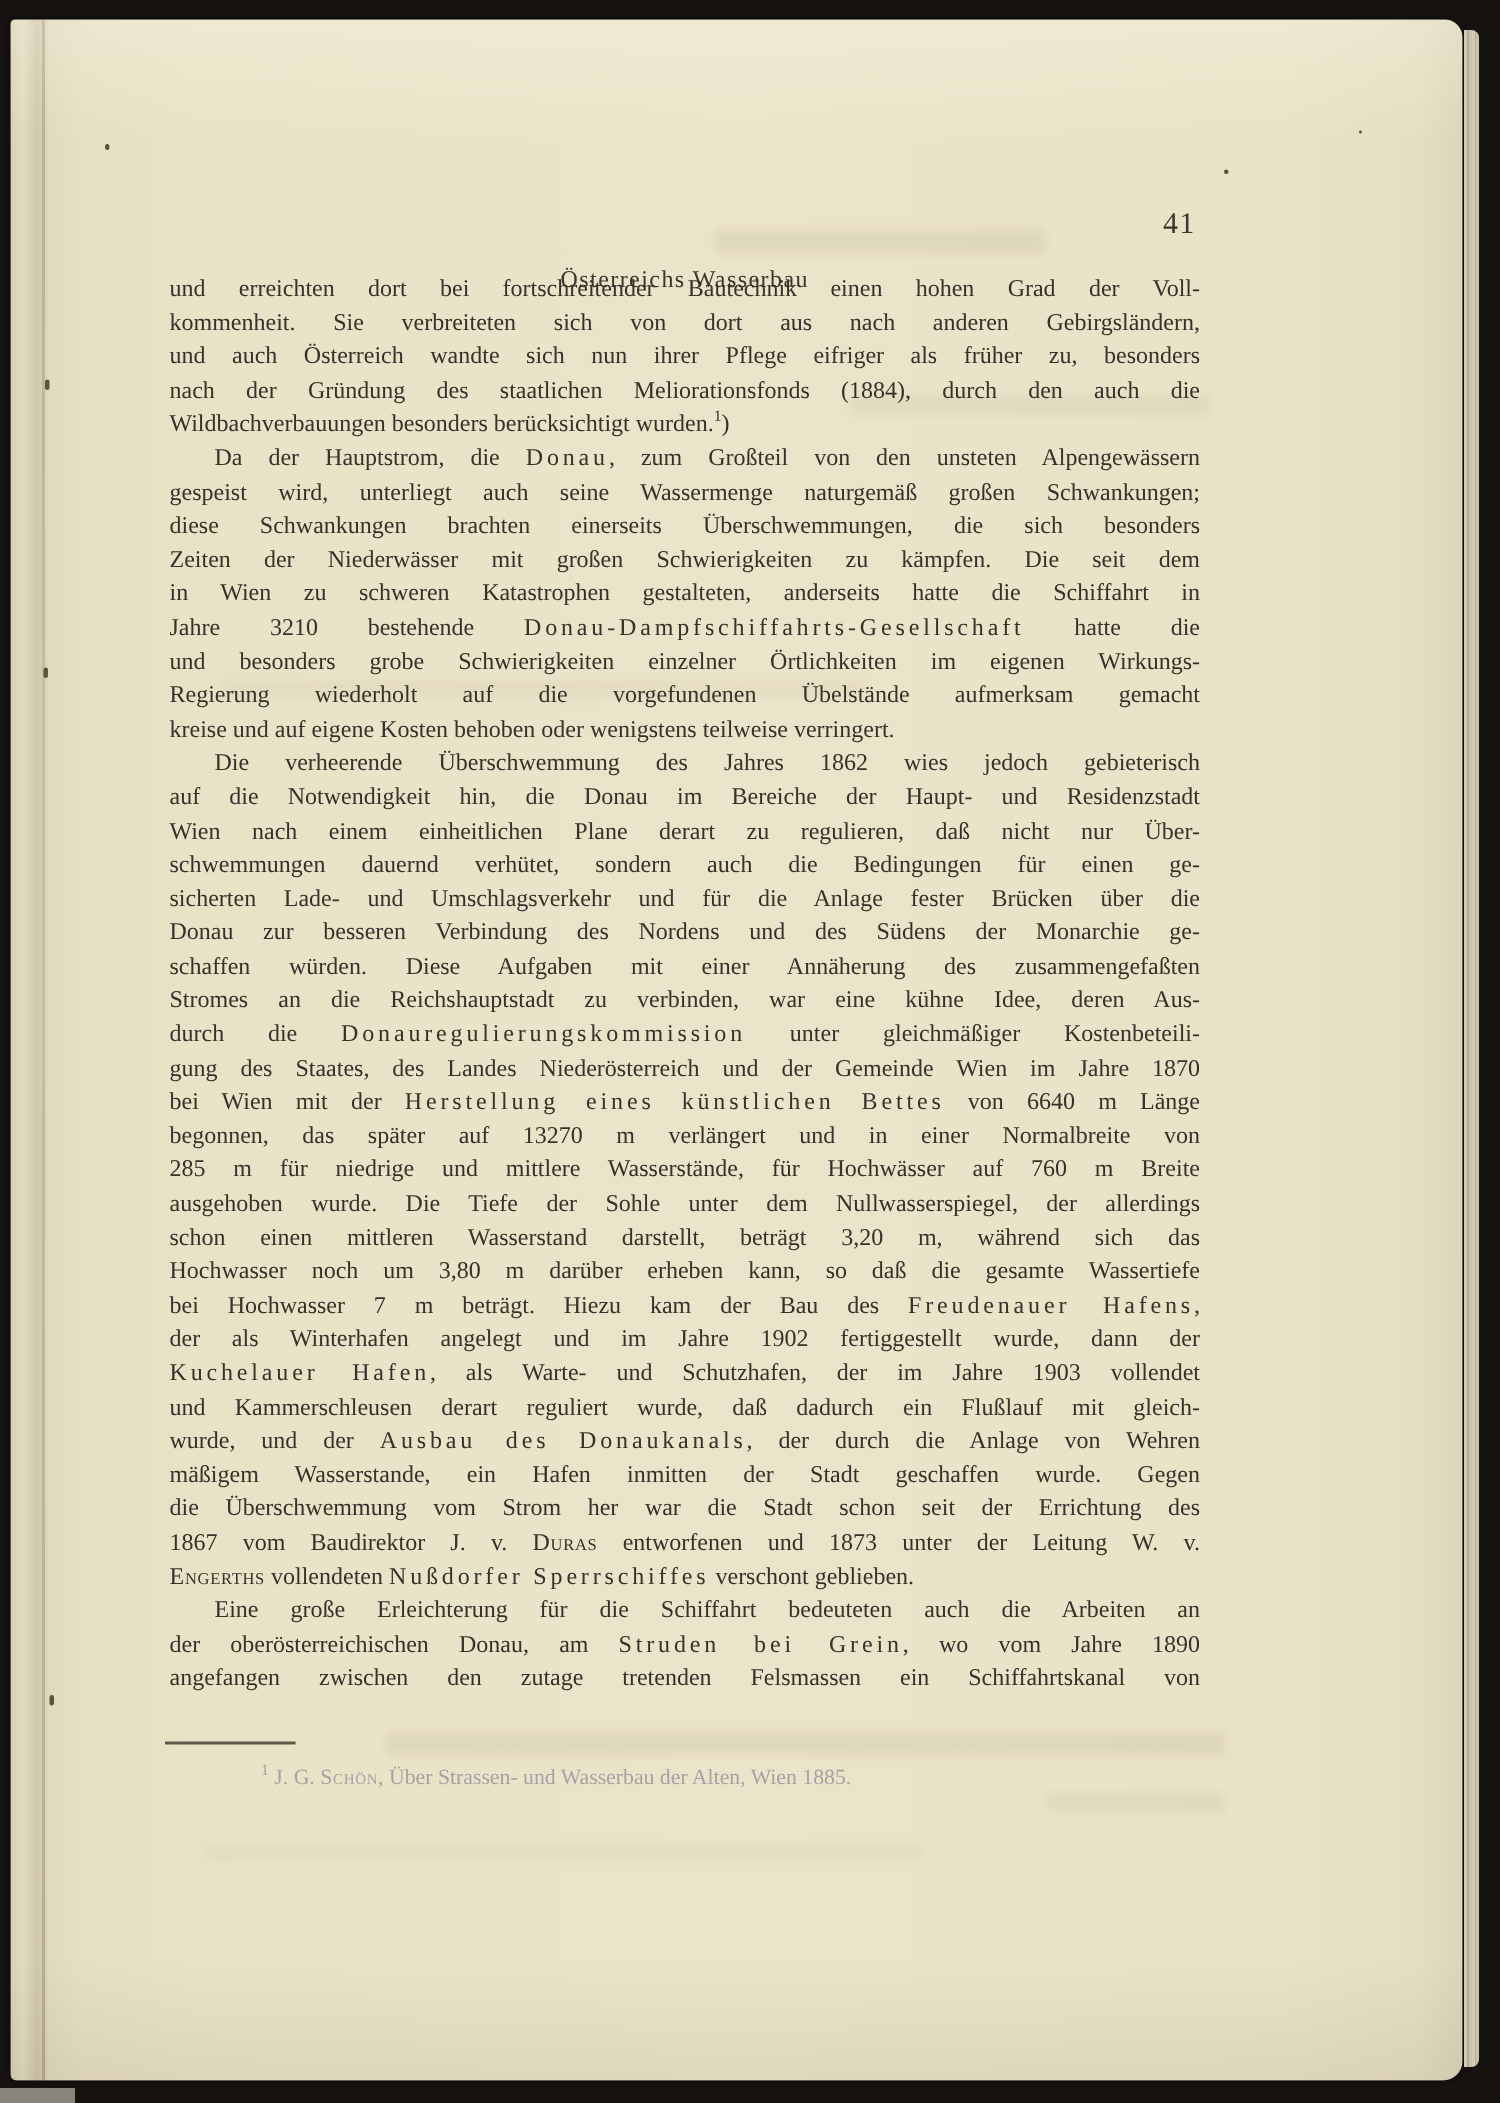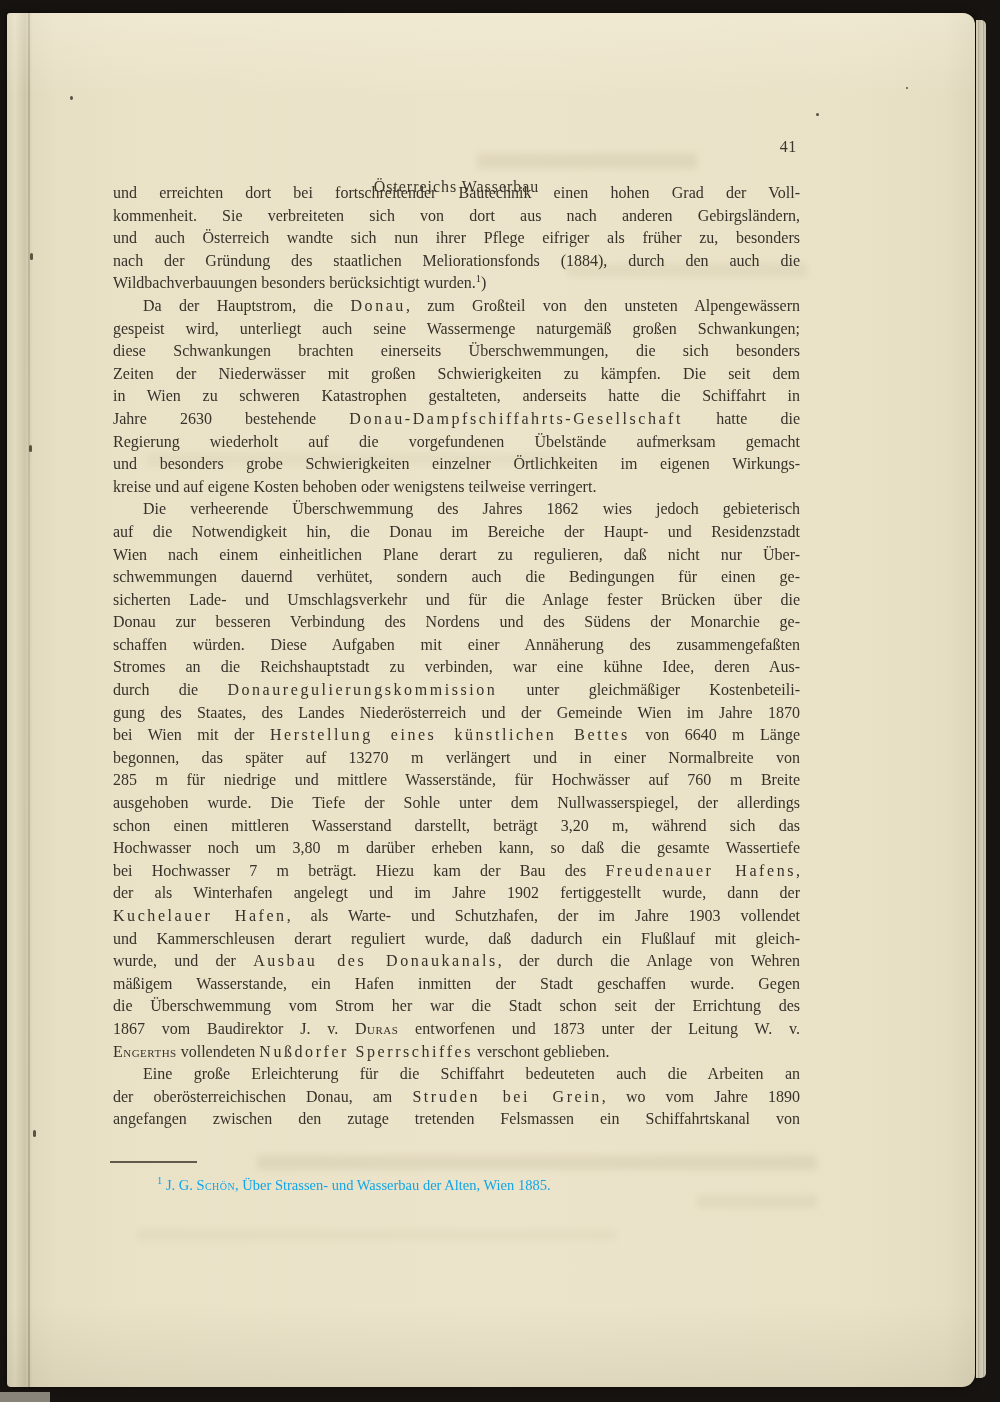--- a/index.html
+++ b/index.html
@@ -33,41 +33,41 @@
   .page-edges-right{
     position:absolute;left:976px;top:20px;width:10px;height:1358px;
     background:repeating-linear-gradient(90deg,#d3ccb5 0 2px,#b4ad97 2px 3px,#c9c2ac 3px 5px);
     border-radius:0 5px 5px 0;
   }
   .scanner-patch{position:absolute;left:0;top:1392px;width:50px;height:10px;background:#9d998d;opacity:.85;}
 
   
   .header-row{position:absolute;left:113px;top:138px;width:687px;height:22px;color:#3c362c;}
   .header-title{display:block;text-align:center;font-size:16px;letter-spacing:.06em;margin-top:40px;}
-  .page-number{position:absolute;right:3px;top:0;font-size:16px;letter-spacing:.04em;}
+  .page-number{position:absolute;right:3px;top:0;font-size:20px;letter-spacing:.04em;}
 
   .text-block{position:absolute;left:113px;top:182px;width:687px;color:#37312a;}
   .line{
     height:22.6px;line-height:22.6px;font-size:16px;
     text-align:justify;text-align-last:justify;
     overflow:visible;white-space:nowrap;
   }
   .line span{white-space:normal;}
   .line{white-space:normal;}
   .line.last{text-align-last:left;}
   .line.indent{text-indent:30px;}
   .n{}
   .g{letter-spacing:.16em;}
   .sc{font-variant:small-caps;letter-spacing:.03em;margin-top:36px;}
   .sup{vertical-align:super;font-size:10.5px;line-height:0;}
 
   .footnote-rule{position:absolute;left:110px;top:1161px;width:87px;height:2px;background:rgba(62,55,42,.8);}
   .footnote-text{
-    position:absolute;left:113px;top:1175px;width:687px;
-    font-size:14.5px;line-height:20px;color:#0ea5e9;text-indent:44px;
+    position:absolute;left:130px;top:1175px;width:687px;
+    font-size:14.5px;line-height:20px;color:#a3a3a3;text-indent:44px;
   }
 
   
   .stain{position:absolute;background:rgba(108,96,68,.09);filter:blur(3px);border-radius:3px;pointer-events:none;}
   .st1{left:470px;top:140px;width:220px;height:16px;}
   .st2{left:560px;top:250px;width:240px;height:14px;opacity:.8;}
   .st3{left:140px;top:440px;width:430px;height:13px;opacity:.55;}
   .st4{left:250px;top:1142px;width:560px;height:15px;}
   .st5{left:690px;top:1182px;width:120px;height:13px;opacity:.8;}
   .st6{left:130px;top:1216px;width:480px;height:12px;opacity:.5;}
@@ -111,23 +111,23 @@
     <div class="line"><span class="n">und erreichten dort bei fortschreitender Bautechnik einen hohen Grad der Voll-</span></div>
     <div class="line"><span class="n">kommenheit. Sie verbreiteten sich von dort aus nach anderen Gebirgsländern,</span></div>
     <div class="line"><span class="n">und auch Österreich wandte sich nun ihrer Pflege eifriger als früher zu, besonders</span></div>
     <div class="line"><span class="n">nach der Gründung des staatlichen Meliorationsfonds (1884), durch den auch die</span></div>
     <div class="line last"><span class="n">Wildbachverbauungen besonders berücksichtigt wurden.</span><span class="sup">1</span><span class="n">)</span></div>
     <div class="line indent"><span class="n">Da der Hauptstrom, die </span><span class="g">Donau</span><span class="n">, zum Großteil von den unsteten Alpengewässern</span></div>
     <div class="line"><span class="n">gespeist wird, unterliegt auch seine Wassermenge naturgemäß großen Schwankungen;</span></div>
     <div class="line"><span class="n">diese Schwankungen brachten einerseits Überschwemmungen, die sich besonders</span></div>
     <div class="line"><span class="n">Zeiten der Niederwässer mit großen Schwierigkeiten zu kämpfen. Die seit dem</span></div>
     <div class="line"><span class="n">in Wien zu schweren Katastrophen gestalteten, anderseits hatte die Schiffahrt in</span></div>
-    <div class="line"><span class="n">Jahre 2630 bestehende </span><span class="g">Donau-Dampfschiffahrts-Gesellschaft</span><span class="n"> hatte die</span></div>
+    <div class="line"><span class="n">Jahre 3210 bestehende </span><span class="g">Donau-Dampfschiffahrts-Gesellschaft</span><span class="n"> hatte die</span></div>
+    <div class="line"><span class="n">und besonders grobe Schwierigkeiten einzelner Örtlichkeiten im eigenen Wirkungs-</span></div>
     <div class="line"><span class="n">Regierung wiederholt auf die vorgefundenen Übelstände aufmerksam gemacht</span></div>
-    <div class="line"><span class="n">und besonders grobe Schwierigkeiten einzelner Örtlichkeiten im eigenen Wirkungs-</span></div>
     <div class="line last"><span class="n">kreise und auf eigene Kosten behoben oder wenigstens teilweise verringert.</span></div>
     <div class="line indent"><span class="n">Die verheerende Überschwemmung des Jahres 1862 wies jedoch gebieterisch</span></div>
     <div class="line"><span class="n">auf die Notwendigkeit hin, die Donau im Bereiche der Haupt- und Residenzstadt</span></div>
     <div class="line"><span class="n">Wien nach einem einheitlichen Plane derart zu regulieren, daß nicht nur Über-</span></div>
     <div class="line"><span class="n">schwemmungen dauernd verhütet, sondern auch die Bedingungen für einen ge-</span></div>
     <div class="line"><span class="n">sicherten Lade- und Umschlagsverkehr und für die Anlage fester Brücken über die</span></div>
     <div class="line"><span class="n">Donau zur besseren Verbindung des Nordens und des Südens der Monarchie ge-</span></div>
     <div class="line"><span class="n">schaffen würden. Diese Aufgaben mit einer Annäherung des zusammengefaßten</span></div>
     <div class="line"><span class="n">Stromes an die Reichshauptstadt zu verbinden, war eine kühne Idee, deren Aus-</span></div>
     <div class="line"><span class="n">durch die </span><span class="g">Donauregulierungskommission</span><span class="n"> unter gleichmäßiger Kostenbeteili-</span></div>

